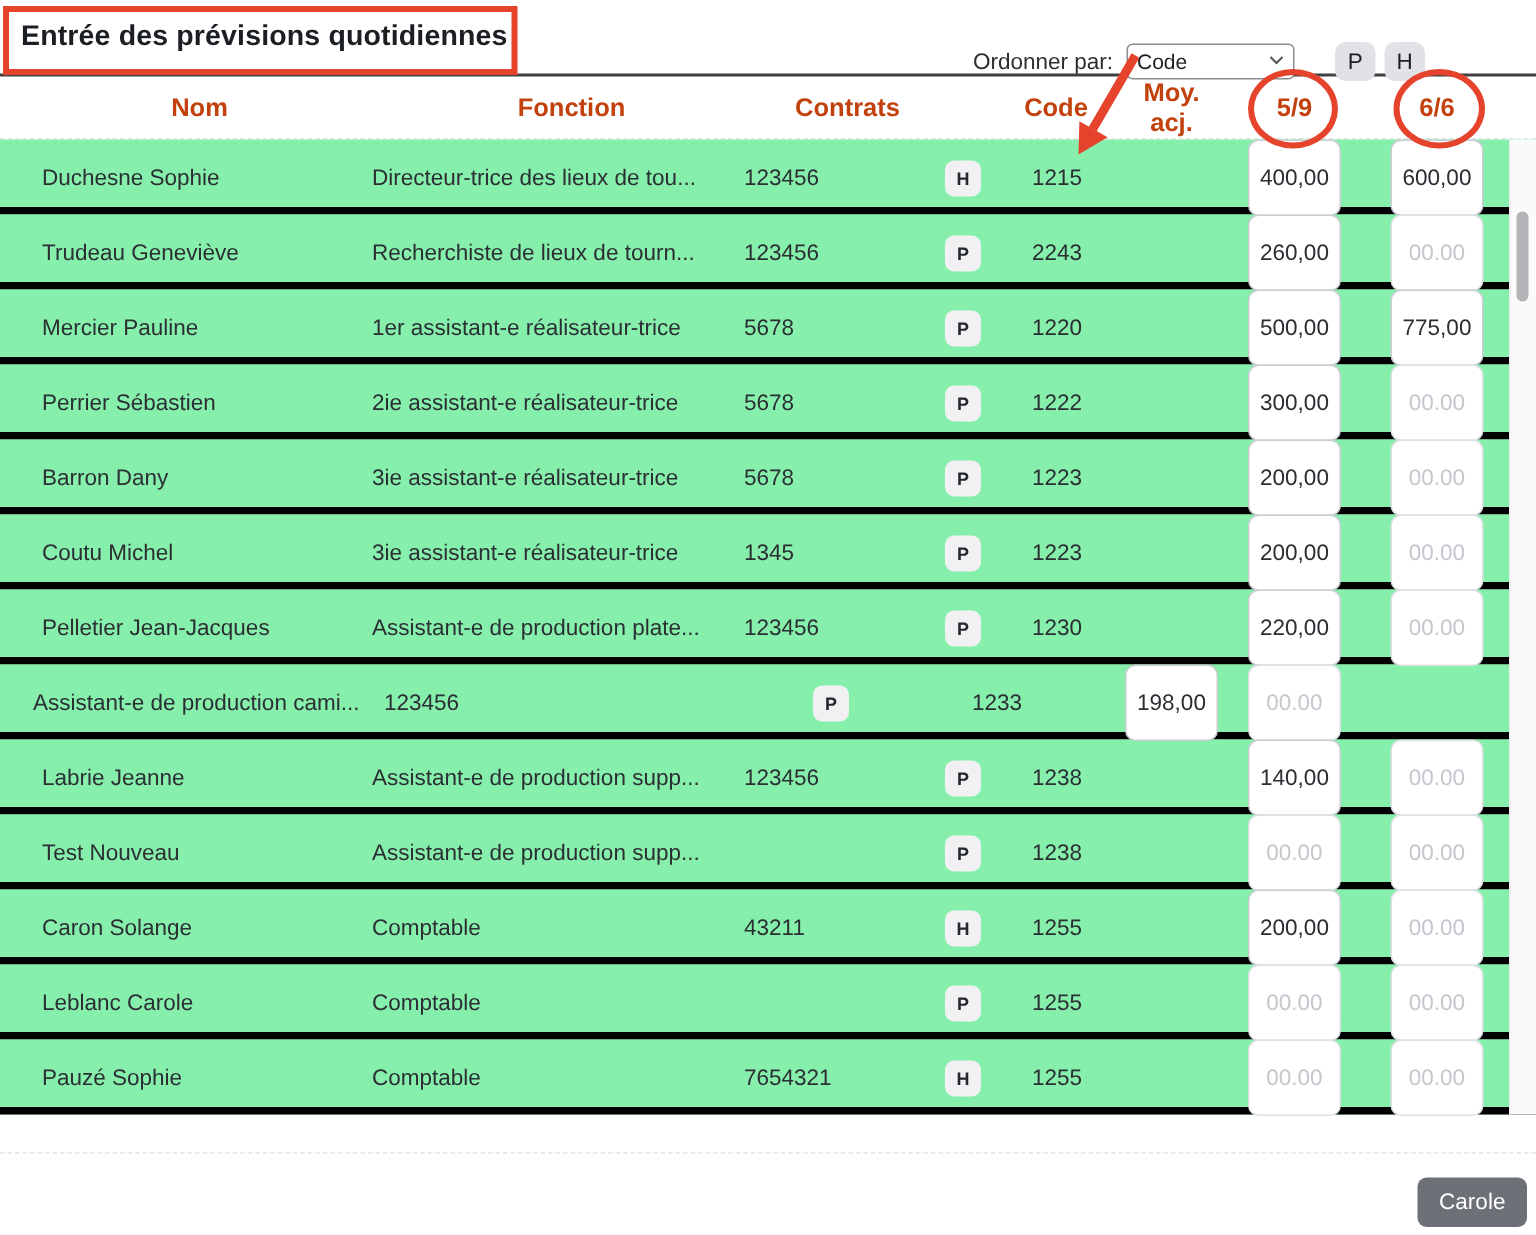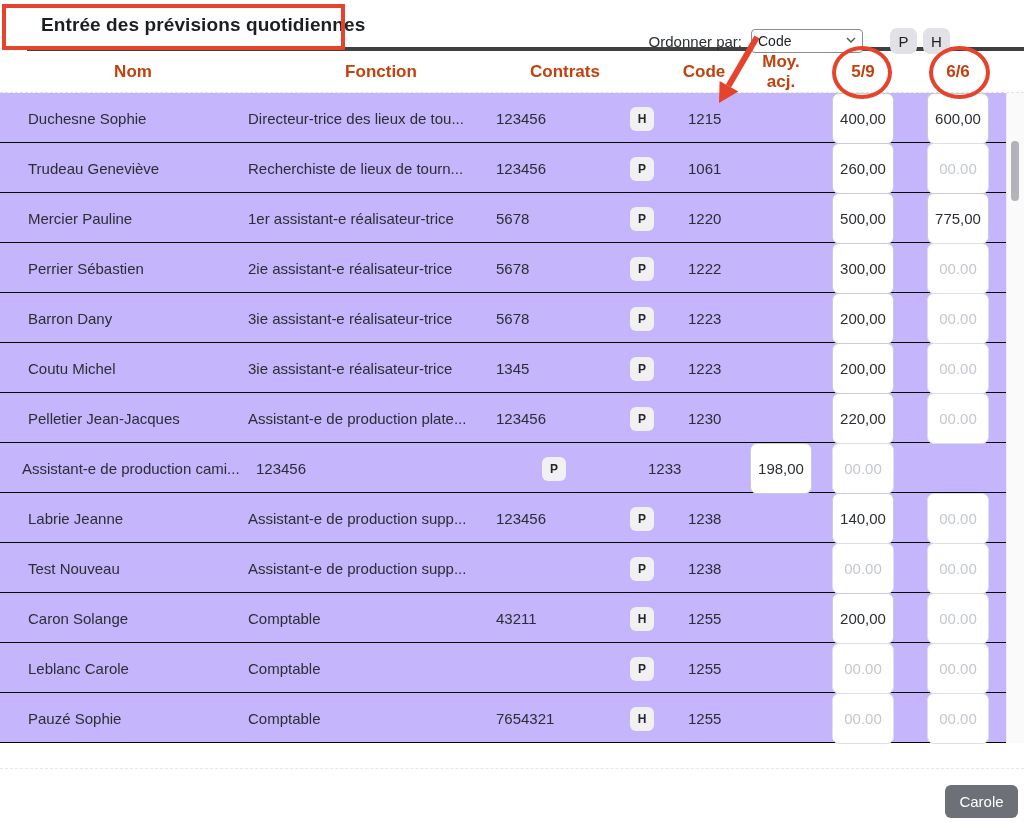--- a/index.html
+++ b/index.html
@@ -1,41 +1,41 @@
 <!DOCTYPE html>
 <html><head>
 <meta charset="utf-8">
 <style>
   * { margin:0; padding:0; box-sizing:border-box; }
   html,body { width:1024px; height:823px; background:#ffffff; overflow:hidden;
     font-family:"Liberation Sans","DejaVu Sans",sans-serif; color:#2b2f33; position:relative; }
 
   
-  .topbar { position:relative; height:51px; border-bottom:4px solid #404040; background:#fff;margin-left:27px; }
+  .topbar { position:relative; height:51px; border-bottom:2px solid #404040; background:#fff; }
   .title { position:absolute; left:14px; top:14px; font-size:19px; font-weight:700; color:#1b1f23; letter-spacing:.1px; }
   .topbar-right { position:absolute; right:74px; top:28px; display:flex; align-items:center; }
   .orderby-label { font-size:15px; color:#2b2f33; margin-right:9px; }
   .select-wrap { position:relative; width:112px; height:24px; }
   .select-wrap select { width:112px; height:24px; font-size:14px; font-family:inherit; color:#1b1f23;
     border:1px solid #8b8b90; border-radius:4px; background:#fff; padding:0 22px 0 6px;
     -webkit-appearance:none; appearance:none; }
   .select-chevron { position:absolute; right:7px; top:8px; pointer-events:none; line-height:0; }
   .ph-btn { width:27px; height:26px; border:none; border-radius:7px; background:#e2e2e6; color:#1b1f23;
     font-size:15px; font-family:inherit; margin-left:6px; cursor:pointer; }
   .ph-btn.first { margin-left:27px; }
 
   
   .grid-cols { display:grid; grid-template-columns:226px 240px 136px 40px 84px 70px 94px 96px; align-items:center; }
   .thead { height:42px; border-bottom:1px dashed #e2e2e4; font-size:17px; font-weight:700; color:#c2410c; padding-left:20px; }
   .thead > div { text-align:center; }
   .thead .h-fonction { padding-left:30px; }
   .thead .h-contrats { padding-left:22px; }
 
   .tbody-wrap { position:relative; }
-  .row { height:50px; border-bottom:1px solid #000000; font-size:15px; padding-left:20px; background:#c4b5fd; }
+  .row { height:50px; border-bottom:5px solid #000000; font-size:15px; padding-left:20px; background:#86efac; }
   .c-nom { padding-left:8px; }
   .c-fonction { padding-left:2px; white-space:nowrap; overflow:hidden; }
   .c-contrats { padding-left:10px; }
   .c-badge { display:flex; justify-content:center; }
   .badge { width:24px; height:24px; border-radius:6px; background:#f1f1f3; color:#24282c;
     font-size:12px; font-weight:700; display:flex; align-items:center; justify-content:center; }
   .c-code { padding-left:26px; }
   .c-input { display:flex; justify-content:center; }
   .val-input { width:62px; height:51px; border:1px solid #c9cdd3; border-radius:7px; background:#fff;
     font-size:15px; font-family:inherit; color:#2b2f33; text-align:center; outline:none; }
@@ -112,21 +112,21 @@
         </div>
   </div>
 
   <div class="row grid-cols">
     <div class="c-nom">Trudeau Geneviève</div>
     <div class="c-fonction">Recherchiste de lieux de tourn...</div>
     <div class="c-contrats">123456</div>
     <div class="c-badge">
       <span class="badge">P</span>
     </div>
-    <div class="c-code">1061</div>
+    <div class="c-code">2243</div>
     <div class="c-moy"></div>
     <div class="c-input">
           <input class="val-input" placeholder="00.00" value="260,00" style="">
         </div>
     <div class="c-input">
           <input class="val-input" placeholder="00.00" style="">
         </div>
   </div>
 
   <div class="row grid-cols">

